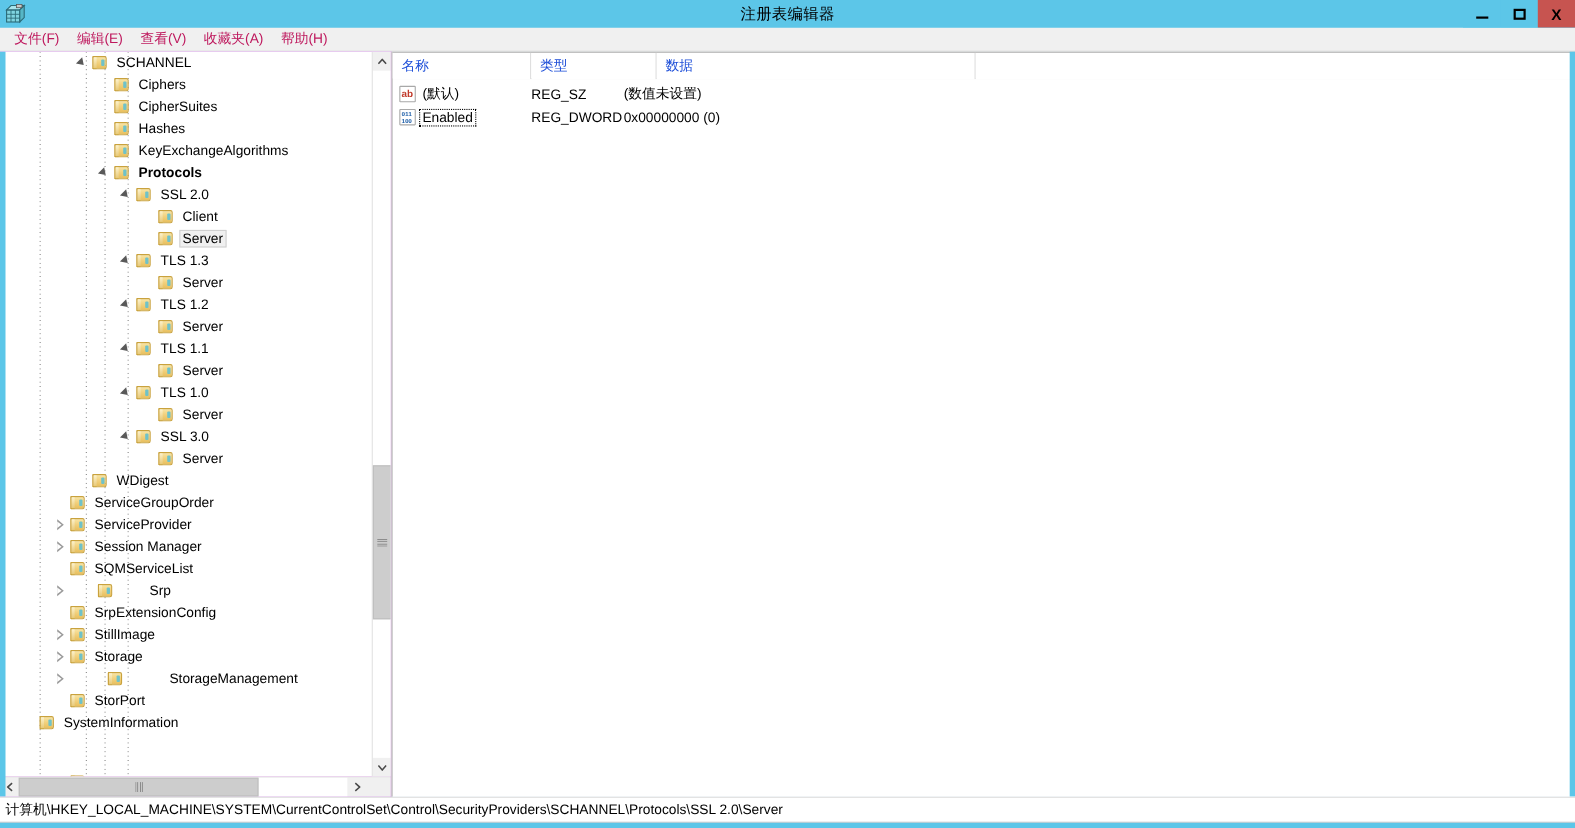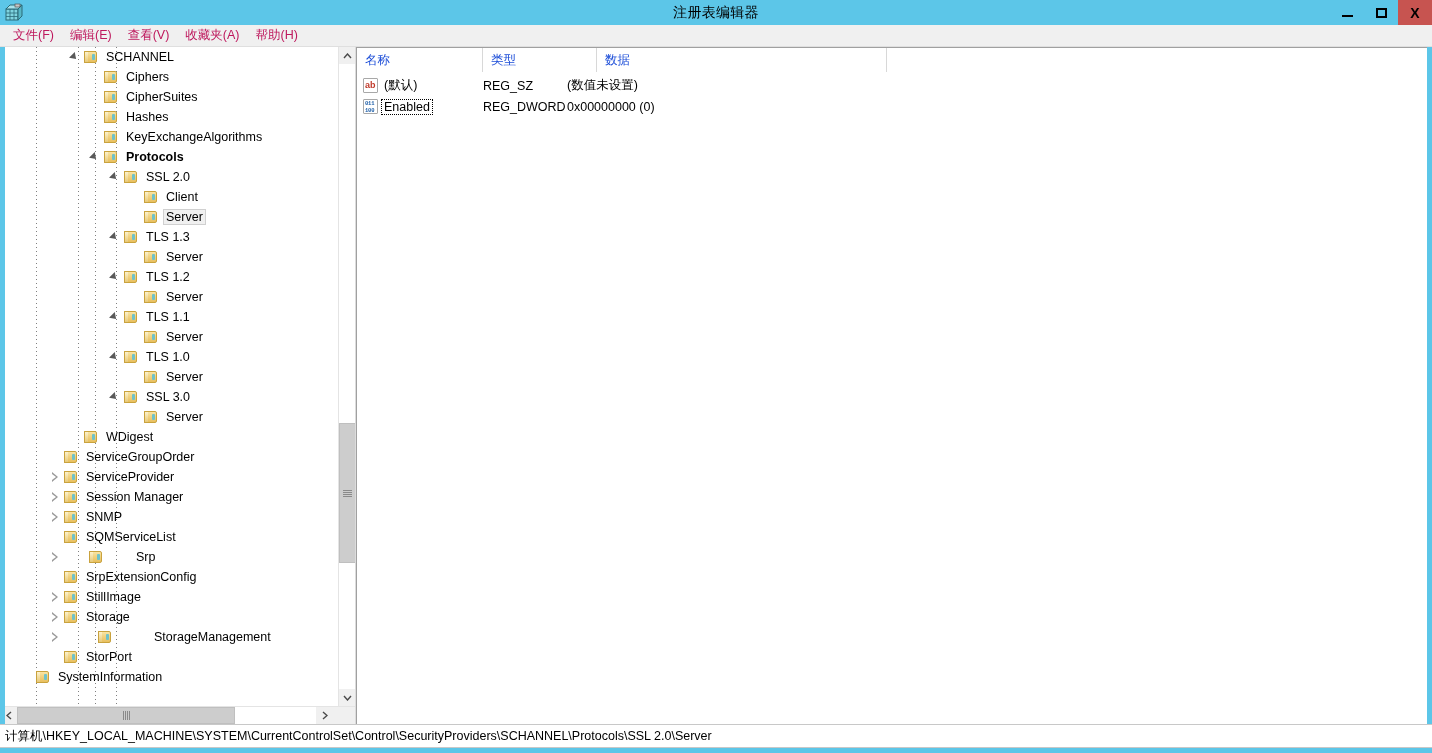--- a/index.html
+++ b/index.html
@@ -677,29 +677,20 @@
               <span class="tree-label">ServiceProvider</span>
             </div>
             <div class="tree-row" style="padding-left: 48px;">
               <span class="tw col"></span>
               <span class="key-icon">
                 <span class="body"></span>
                 <span class="spine"></span>
                 <span class="tab"></span>
               </span>
               <span class="tree-label">Session Manager</span>
-            </div>
-            <div class="tree-row" style="padding-left: 48px;">
-              <span class="tw col"></span>
-              <span class="key-icon">
-                <span class="body"></span>
-                <span class="spine"></span>
-                <span class="tab"></span>
-              </span>
-              <span class="tree-label">SNMP</span>
             </div>
             <div class="tree-row" style="padding-left: 48px;">
               <span class="tw "></span>
               <span class="key-icon">
                 <span class="body"></span>
                 <span class="spine"></span>
                 <span class="tab"></span>
               </span>
               <span class="tree-label">SQMServiceList</span>
             </div>

